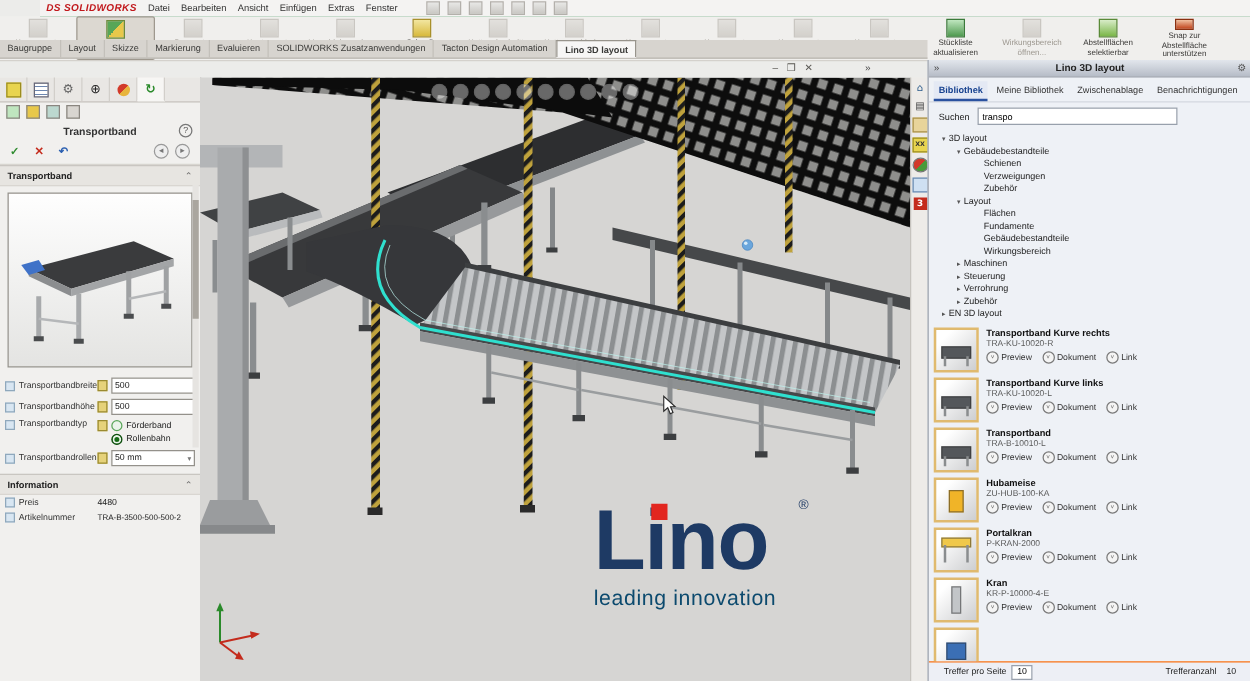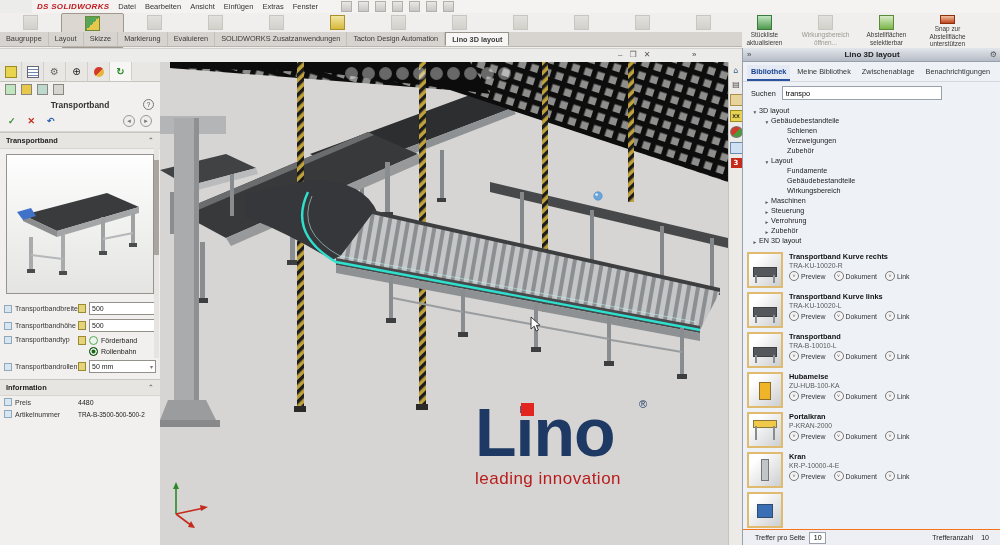--- a/index.html
+++ b/index.html
@@ -465,21 +465,21 @@
       <i></i>
         <i></i>
       <i></i>
         <i></i>
     </div>
 
     <div class="lino">
       <div class="lino-word" style="color: rgb(30, 58, 100);">Lino</div>
       <span class="lino-dot" style="background: rgb(226, 38, 31);"></span>
       <span class="lino-reg" style="color: rgb(30, 58, 100);">®</span>
-      <div class="lino-tag" style="color: #b91c1c;">leading innovation</div>
+      <div class="lino-tag" style="color: #0c4a6e;">leading innovation</div>
     </div>
   </div>
 
   <div class="strip">
     <span class="si home">⌂</span>
     <span class="si">▤</span>
     <span class="si folder"></span>
     <span class="si xx">XX</span>
     <span class="si ball"></span>
     <span class="si card"></span>
@@ -522,20 +522,24 @@
       <div class="trow lv2">
           <span class="texp"></span>
           <span>Zubehör</span>
         </div>
       <div class="trow lv1">
           <span class="texp">▾</span>
           <span>Layout</span>
         </div>
       <div class="trow lv2">
           <span class="texp"></span>
+          <span>Flächen</span>
+        </div>
+      <div class="trow lv2">
+          <span class="texp"></span>
           <span>Fundamente</span>
         </div>
       <div class="trow lv2">
           <span class="texp"></span>
           <span>Gebäudebestandteile</span>
         </div>
       <div class="trow lv2">
           <span class="texp"></span>
           <span>Wirkungsbereich</span>
         </div>

